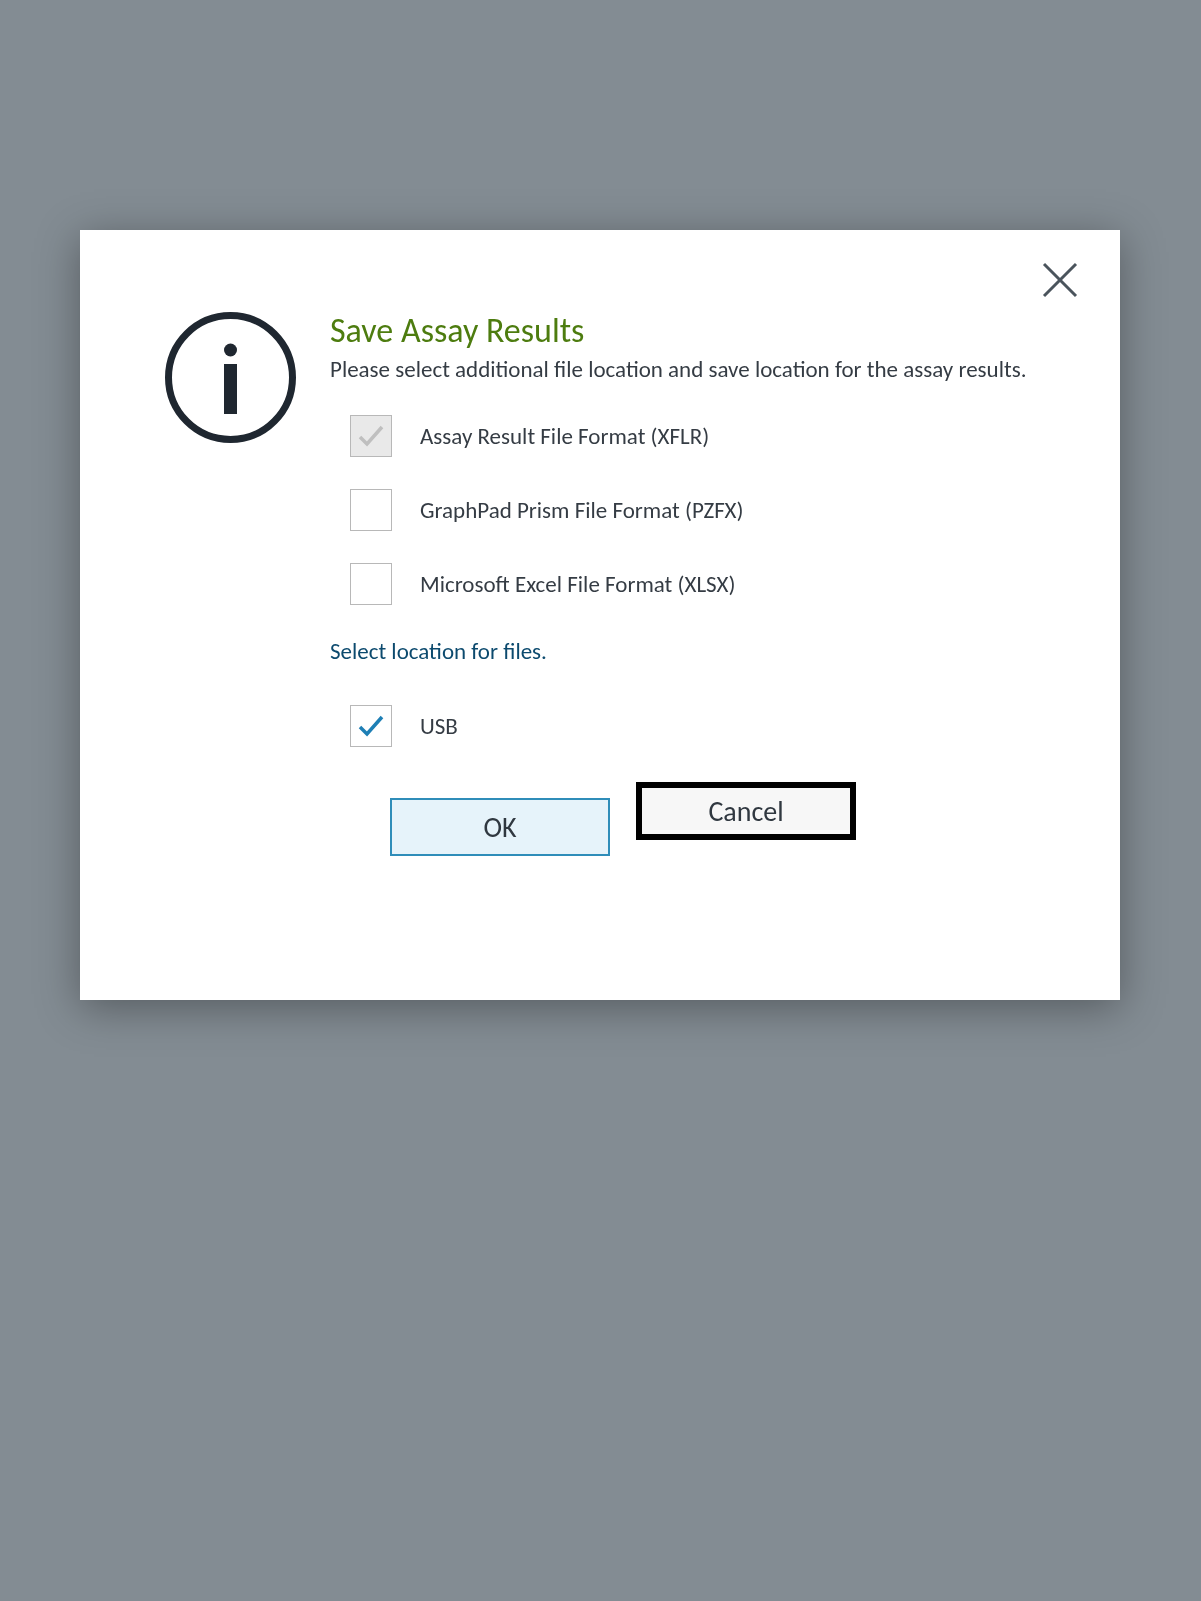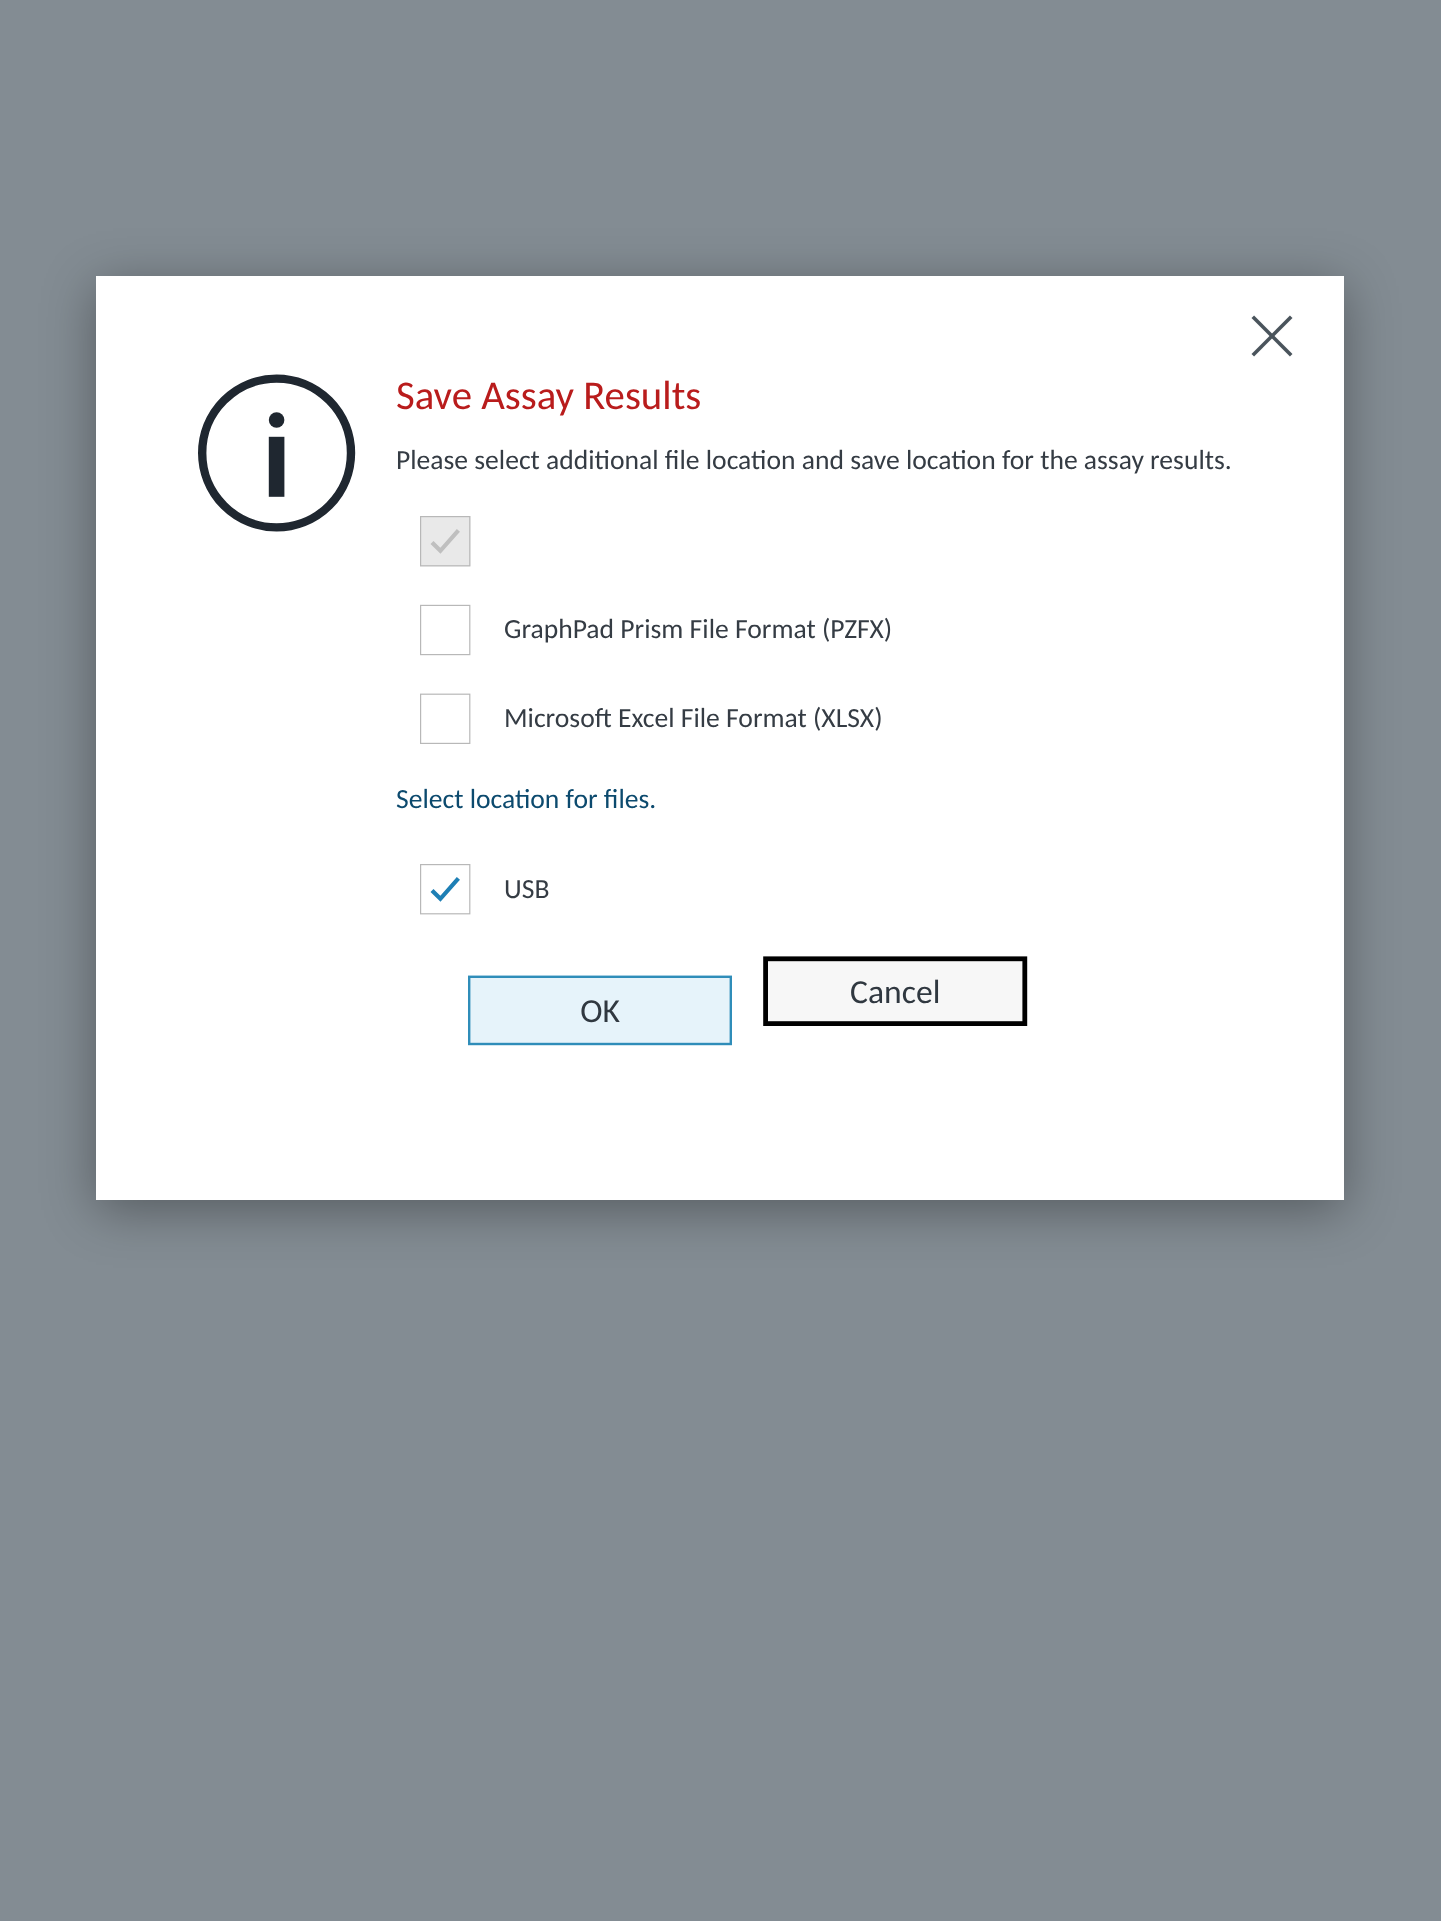--- a/index.html
+++ b/index.html
@@ -51,22 +51,22 @@
       width: 135px;
       height: 135px;
     }
     .content-col {
       flex: 1;
       padding-right: 20px;
     }
     .dialog-title {
       font-size: 34px;
       font-weight: 400;
-      color: #b91c1c;
-      margin-bottom: 18px;
+      color: #4d7c0f;
+      margin-bottom: 3px;
     }
     .dialog-desc {
       font-size: 23px;
       color: #353c44;
       line-height: 1.35;
       margin-bottom: 30px;
     }
     .option-row {
       display: flex;
       align-items: center;
@@ -117,21 +117,21 @@
       cursor: pointer;
       color: #303840;
     }
     .btn-primary {
       background: #e6f3fa;
       border: 2px solid #2f8db9;
       margin-top: 16px;
     }
     .btn-secondary {
       background: #f7f7f7;
-      border: 4px solid #000000;
+      border: 6px solid #000000;
     }
   </style>
 </head>
 <body>
 
 <div class="dialog">
 
   <div class="close-btn">
     <svg viewBox="0 0 40 40">
       <line x1="4" y1="4" x2="36" y2="36" stroke="#4a545c" stroke-width="3"></line>
@@ -151,20 +151,21 @@
     <div class="content-col">
       <h1 class="dialog-title">Save Assay Results</h1>
       <p class="dialog-desc">Please select additional file location and save location for the assay results.</p>
 
       <div class="option-row">
         <div class="checkbox disabled">
           <svg viewBox="0 0 30 30">
             <polyline points="4,16 11,23 26,6" fill="none" stroke="#bfbfbf" stroke-width="3.5"></polyline>
           </svg>
         </div>
+        <span class="option-label">Assay Result File Format (XFLR)</span>
       </div>
 
       <div class="option-row">
         <div class="checkbox"></div>
         <span class="option-label">GraphPad Prism File Format (PZFX)</span>
       </div>
 
       <div class="option-row">
         <div class="checkbox"></div>
         <span class="option-label">Microsoft Excel File Format (XLSX)</span>

